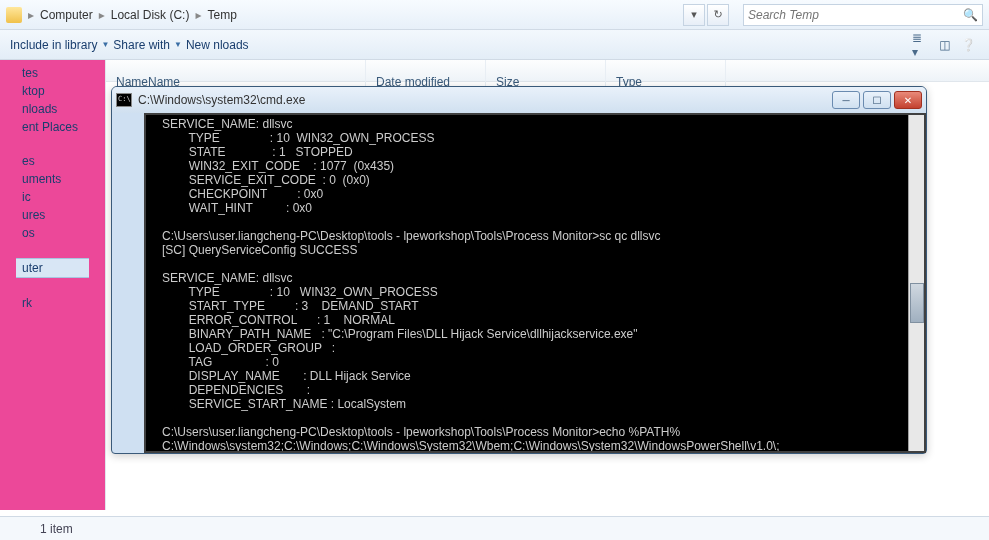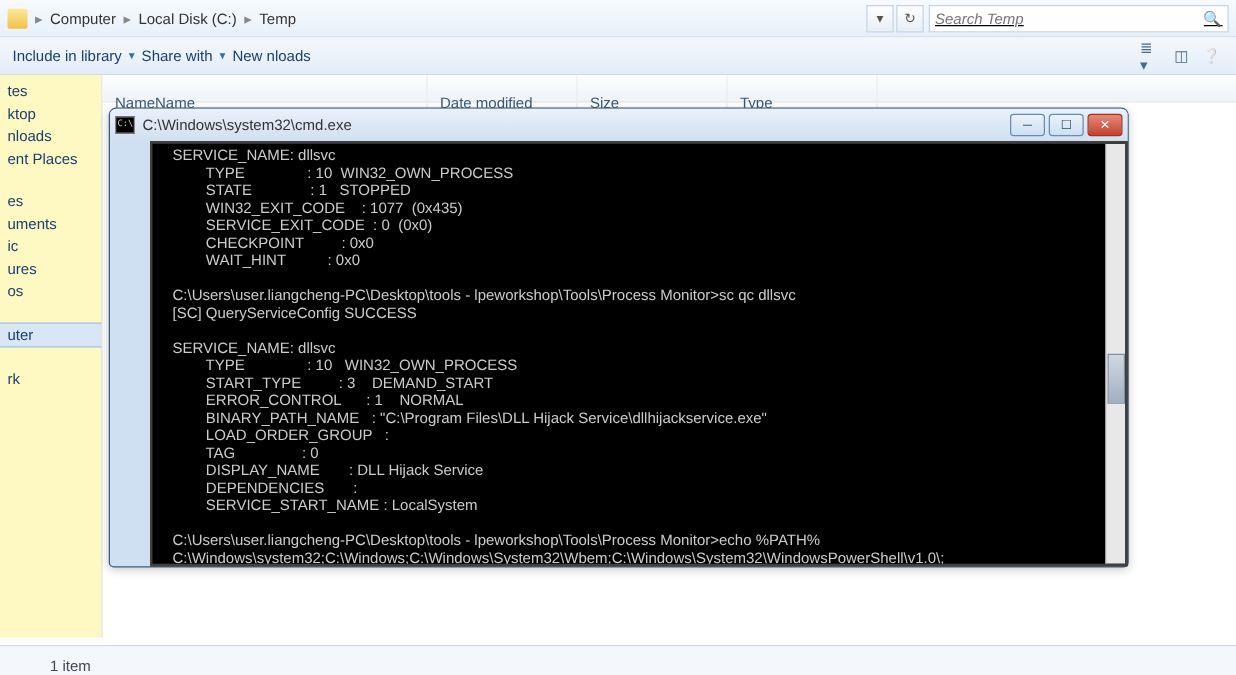--- a/index.html
+++ b/index.html
@@ -3,30 +3,30 @@
 <meta charset="utf-8">
 <style>
 * { margin: 0; padding: 0; box-sizing: border-box; font-family: "Segoe UI", Tahoma, sans-serif; font-size: 12px; }
 body { width: 989px; height: 540px; background: #fff; overflow: hidden; }
 .topbar { height: 30px; background: linear-gradient(#f7fbff,#e7f0f9); border-bottom: 1px solid #d0dae5; display: flex; align-items: center; padding: 0 6px; }
 .folder-icon { width: 16px; height: 16px; background: linear-gradient(#ffe79c,#f0c14b); border-radius: 2px; margin-right: 4px; }
 .crumb { display: flex; align-items: center; color: #333; padding: 0 4px; cursor: default; }
 .crumb-sep { color: #888; padding: 0 2px; }
 .tb-spacer { flex: 1; }
 .tb-btn { width: 22px; height: 22px; border: 1px solid #c5d3e2; background: linear-gradient(#fff,#e7eef7); display: flex; align-items: center; justify-content: center; margin-left: 2px; color: #555; font-size: 11px; }
-.search { width: 240px; height: 22px; border: 1px solid #c5d3e2; background: #fff; margin-left: 4px; display: flex; align-items: center; padding: 0 4px; text-decoration: underline; }
+.search { width: 240px; height: 22px; border: 1px solid #c5d3e2; background: #fff; margin-left: 14px; display: flex; align-items: center; padding: 0 4px; }
 .search input { border: none; outline: none; flex: 1; font-style: italic; color: #999; background: transparent; }
 .search-icon { color: #777; }
 .toolbar { height: 30px; background: linear-gradient(#f3f8fd,#e3edf7); border-bottom: 1px solid #d0dae5; display: flex; align-items: center; padding: 0 10px; gap: 4px; color: #1a3e6e; }
 .tool { display: flex; align-items: center; gap: 4px; cursor: default; }
 .dropdown-caret { font-size: 8px; color: #3a6ea5; }
 .tb-right { margin-left: auto; display: flex; gap: 4px; }
 .tb-right .ic { width: 20px; height: 20px; display: flex; align-items: center; justify-content: center; color: #4a6a8a; border: 1px solid transparent; }
 .content { display: flex; height: calc(100% - 90px); }
-.sidebar { width: 82px; background: #fef9c3; border-right: 1px solid #e0e6ec; padding: 4px 0; overflow: hidden; }
+.sidebar { width: 106px; background: #ec4899; border-right: 1px solid #e0e6ec; padding: 4px 16px; overflow: hidden; }
 .side-item { padding: 2px 6px; color: #1a3e6e; font-size: 12px; cursor: default; white-space: nowrap; }
 .side-item.sel { background: #d8e6f5; border: 1px solid #a8c5e0; border-left: none; border-right: none; }
 .side-spacer { height: 16px; }
 .main { flex: 1; position: relative; }
 .colhdr { height: 22px; background: linear-gradient(#fdfefe,#eef3f8); border-bottom: 1px solid #e0e6ec; display: grid; grid-template-columns: 260px 120px 120px 120px; }
 .colhdr > div { padding: 15px 10px; color: #3a5a7a; border-right: 1px solid #e8eef4; }
 .filerow { display: grid; grid-template-columns: 260px 120px 120px 120px; padding: 4px 0; }
 .filerow > div { padding: 2px 10px; color: #444; }
 .file-hl { border: 1px solid #c83b2f; padding: 1px 4px !important; display: inline-flex; align-items: center; gap: 4px; margin: 1px 6px; }
 .file-icon { width: 14px; height: 14px; background: #fff; border: 1px solid #888; position: relative; }
@@ -36,21 +36,21 @@
 .cmd-logo { width: 16px; height: 14px; background: #000; border: 1px solid #888; margin-right: 6px; position: relative; }
 .cmd-logo::after { content: "C:\\"; color: #ccc; font-size: 7px; position: absolute; top: 1px; left: 1px; font-family: Consolas, monospace; }
 .cmd-title-text { flex: 1; color: #333; }
 .win-btns { display: flex; gap: 3px; }
 .win-btn { width: 28px; height: 18px; border: 1px solid #6a8bb0; border-radius: 3px; background: linear-gradient(#eaf2fb,#cfe0f0); display: flex; align-items: center; justify-content: center; font-size: 10px; color: #2a4a6a; }
 .win-btn.close { background: linear-gradient(#e98a7a,#c3412f); color: #fff; border-color: #a03020; }
 .cmd-body { flex: 1; background: #000; color: #ccc; font-family: Consolas, "Lucida Console", monospace; font-size: 12px; line-height: 14px; padding: 2px 16px; white-space: pre; overflow: hidden; border: 2px solid #404040; position: relative; margin-left: 32px; }
 .cmd-scroll { position: absolute; right: 0; top: 0; bottom: 0; width: 16px; background: #e8e8e8; border-left: 1px solid #a0a0a0; }
 .thumb { position: absolute; left: 1px; width: 14px; top: 50%; height: 40px; background: linear-gradient(#d0d8e0,#a0b0c0); border: 1px solid #8090a0; }
 .hl-path { display: inline-block; border: 1px solid #c83b2f; padding: 0 2px; margin: -1px -3px; }
-.status { position: absolute; bottom: 0; left: 0; right: 0; height: 24px; border-top: 1px solid #d0dae5; background: #f4f8fc; display: flex; align-items: flex-end; padding: 0 40px; color: #445; }
+.status { position: absolute; bottom: 0; left: 0; right: 0; height: 24px; border-top: 1px solid #d0dae5; background: #f4f8fc; display: flex; align-items: center; padding: 0 40px; color: #445; }
 </style>
 </head>
 <body>
 
 <div class="topbar">
   <div class="folder-icon"></div>
   <span class="crumb-sep">▸</span>
   <span class="crumb">Computer</span>
   <span class="crumb-sep">▸</span>
   <span class="crumb">Local Disk (C:)</span>

